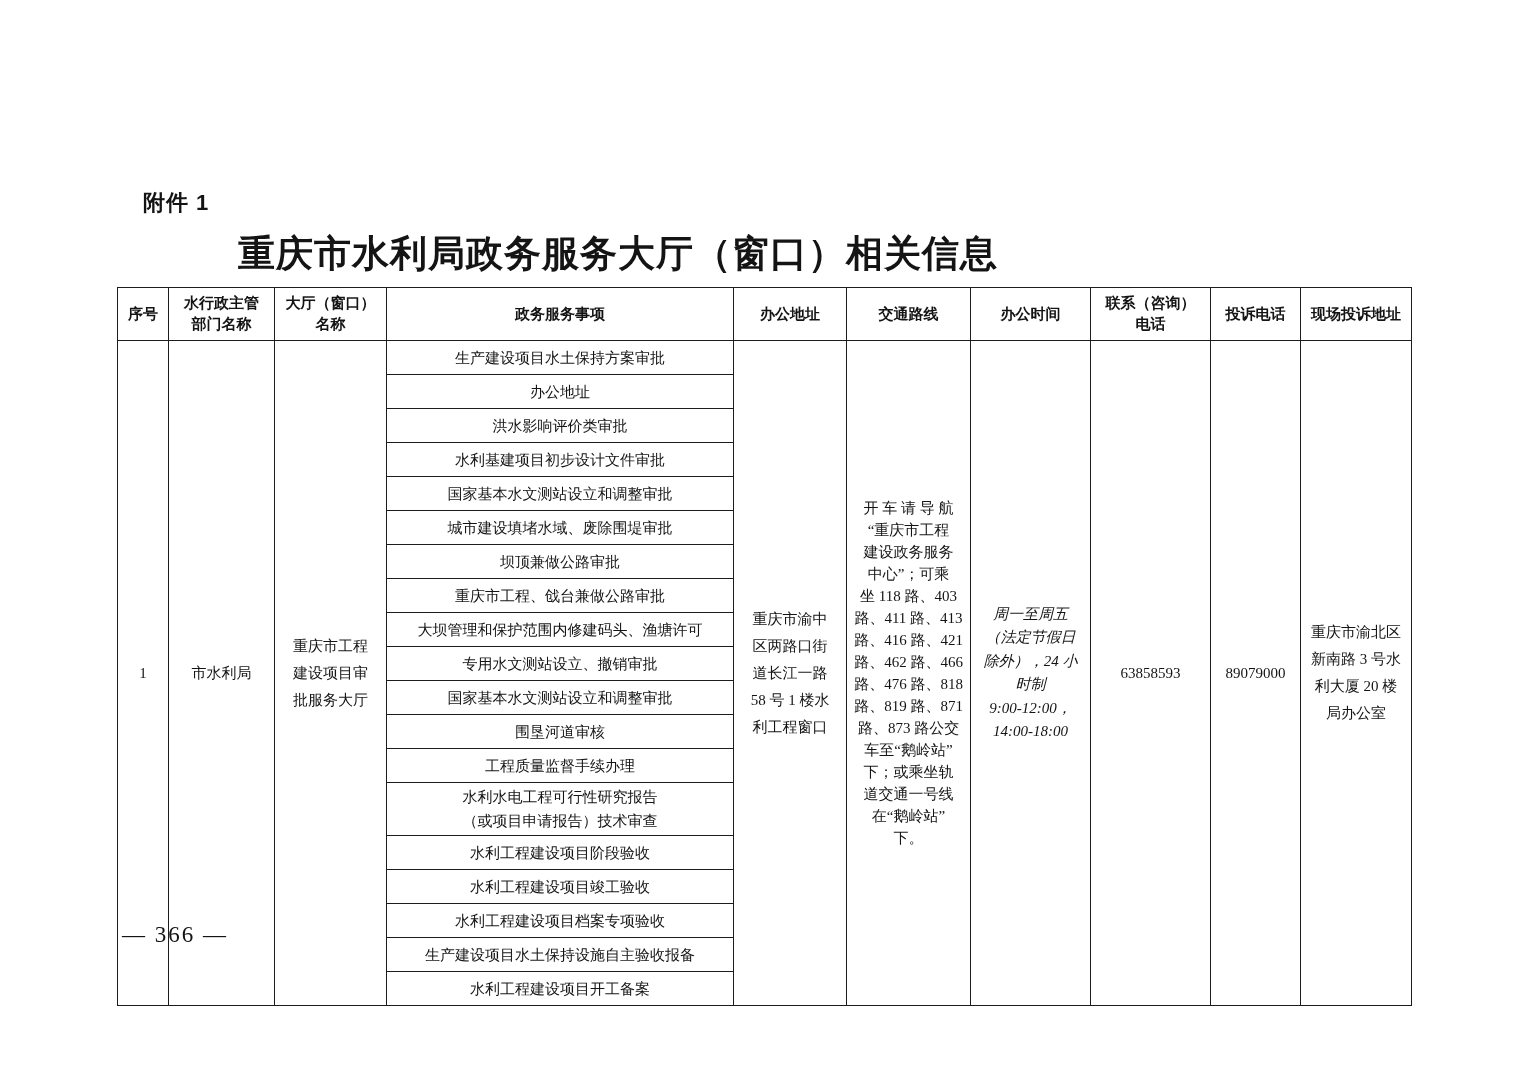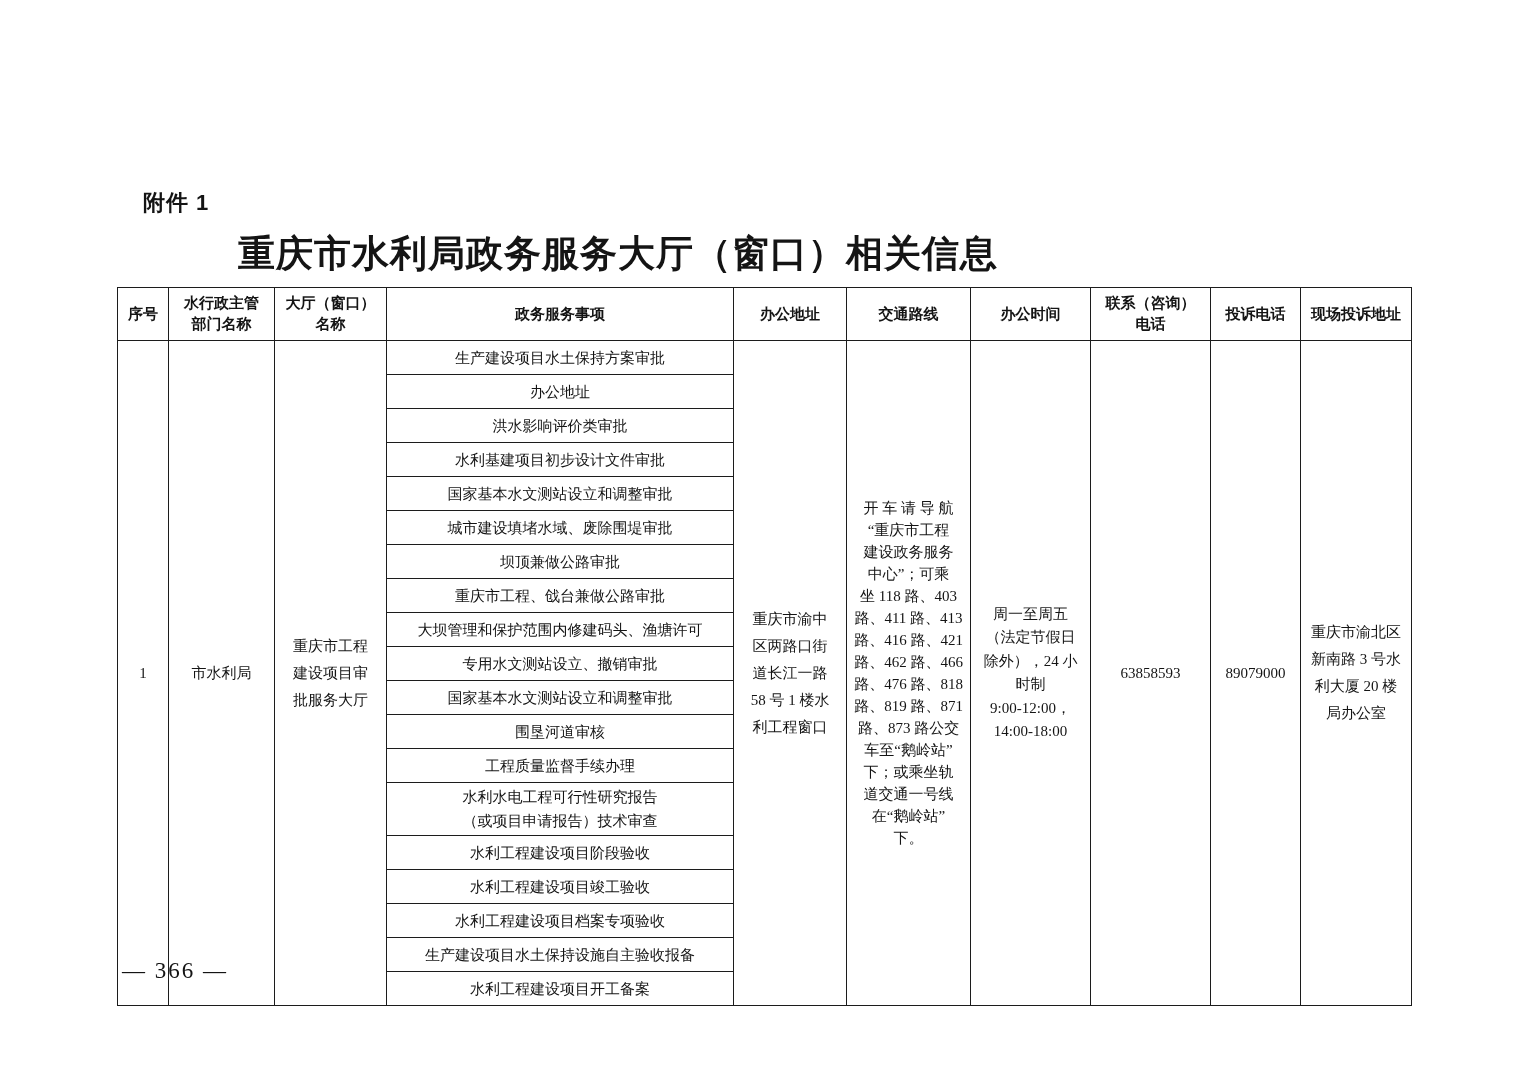--- a/index.html
+++ b/index.html
@@ -31,24 +31,24 @@
   }
   .info-table th{
     font-weight:700;height:48px;line-height:21px;
     white-space:pre-line;
   }
   .pre{white-space:pre-line;margin-left:32px;}
   .c-serv{height:29px;line-height:24px;padding:2px 6px;}
   .c-hall{line-height:27px;}
   .c-addr{line-height:27px;}
   .c-route{line-height:22px;font-size:14.6px;}
-  .c-hours{line-height:23.5px;}
+  .c-hours{line-height:23.5px;font-style:italic;}
   .c-caddr{line-height:27px;}
   .page-number{
-    position:absolute;left:122px;top:958px;
+    position:absolute;left:122px;top:922px;
     font-size:23px;letter-spacing:2px;
   }
 </style>
 </head>
 <body>
 
 <div class="attachment-label">附件 1</div>
 
 <div class="doc-title">重庆市水利局政务服务大厅（窗口）相关信息</div>
 

